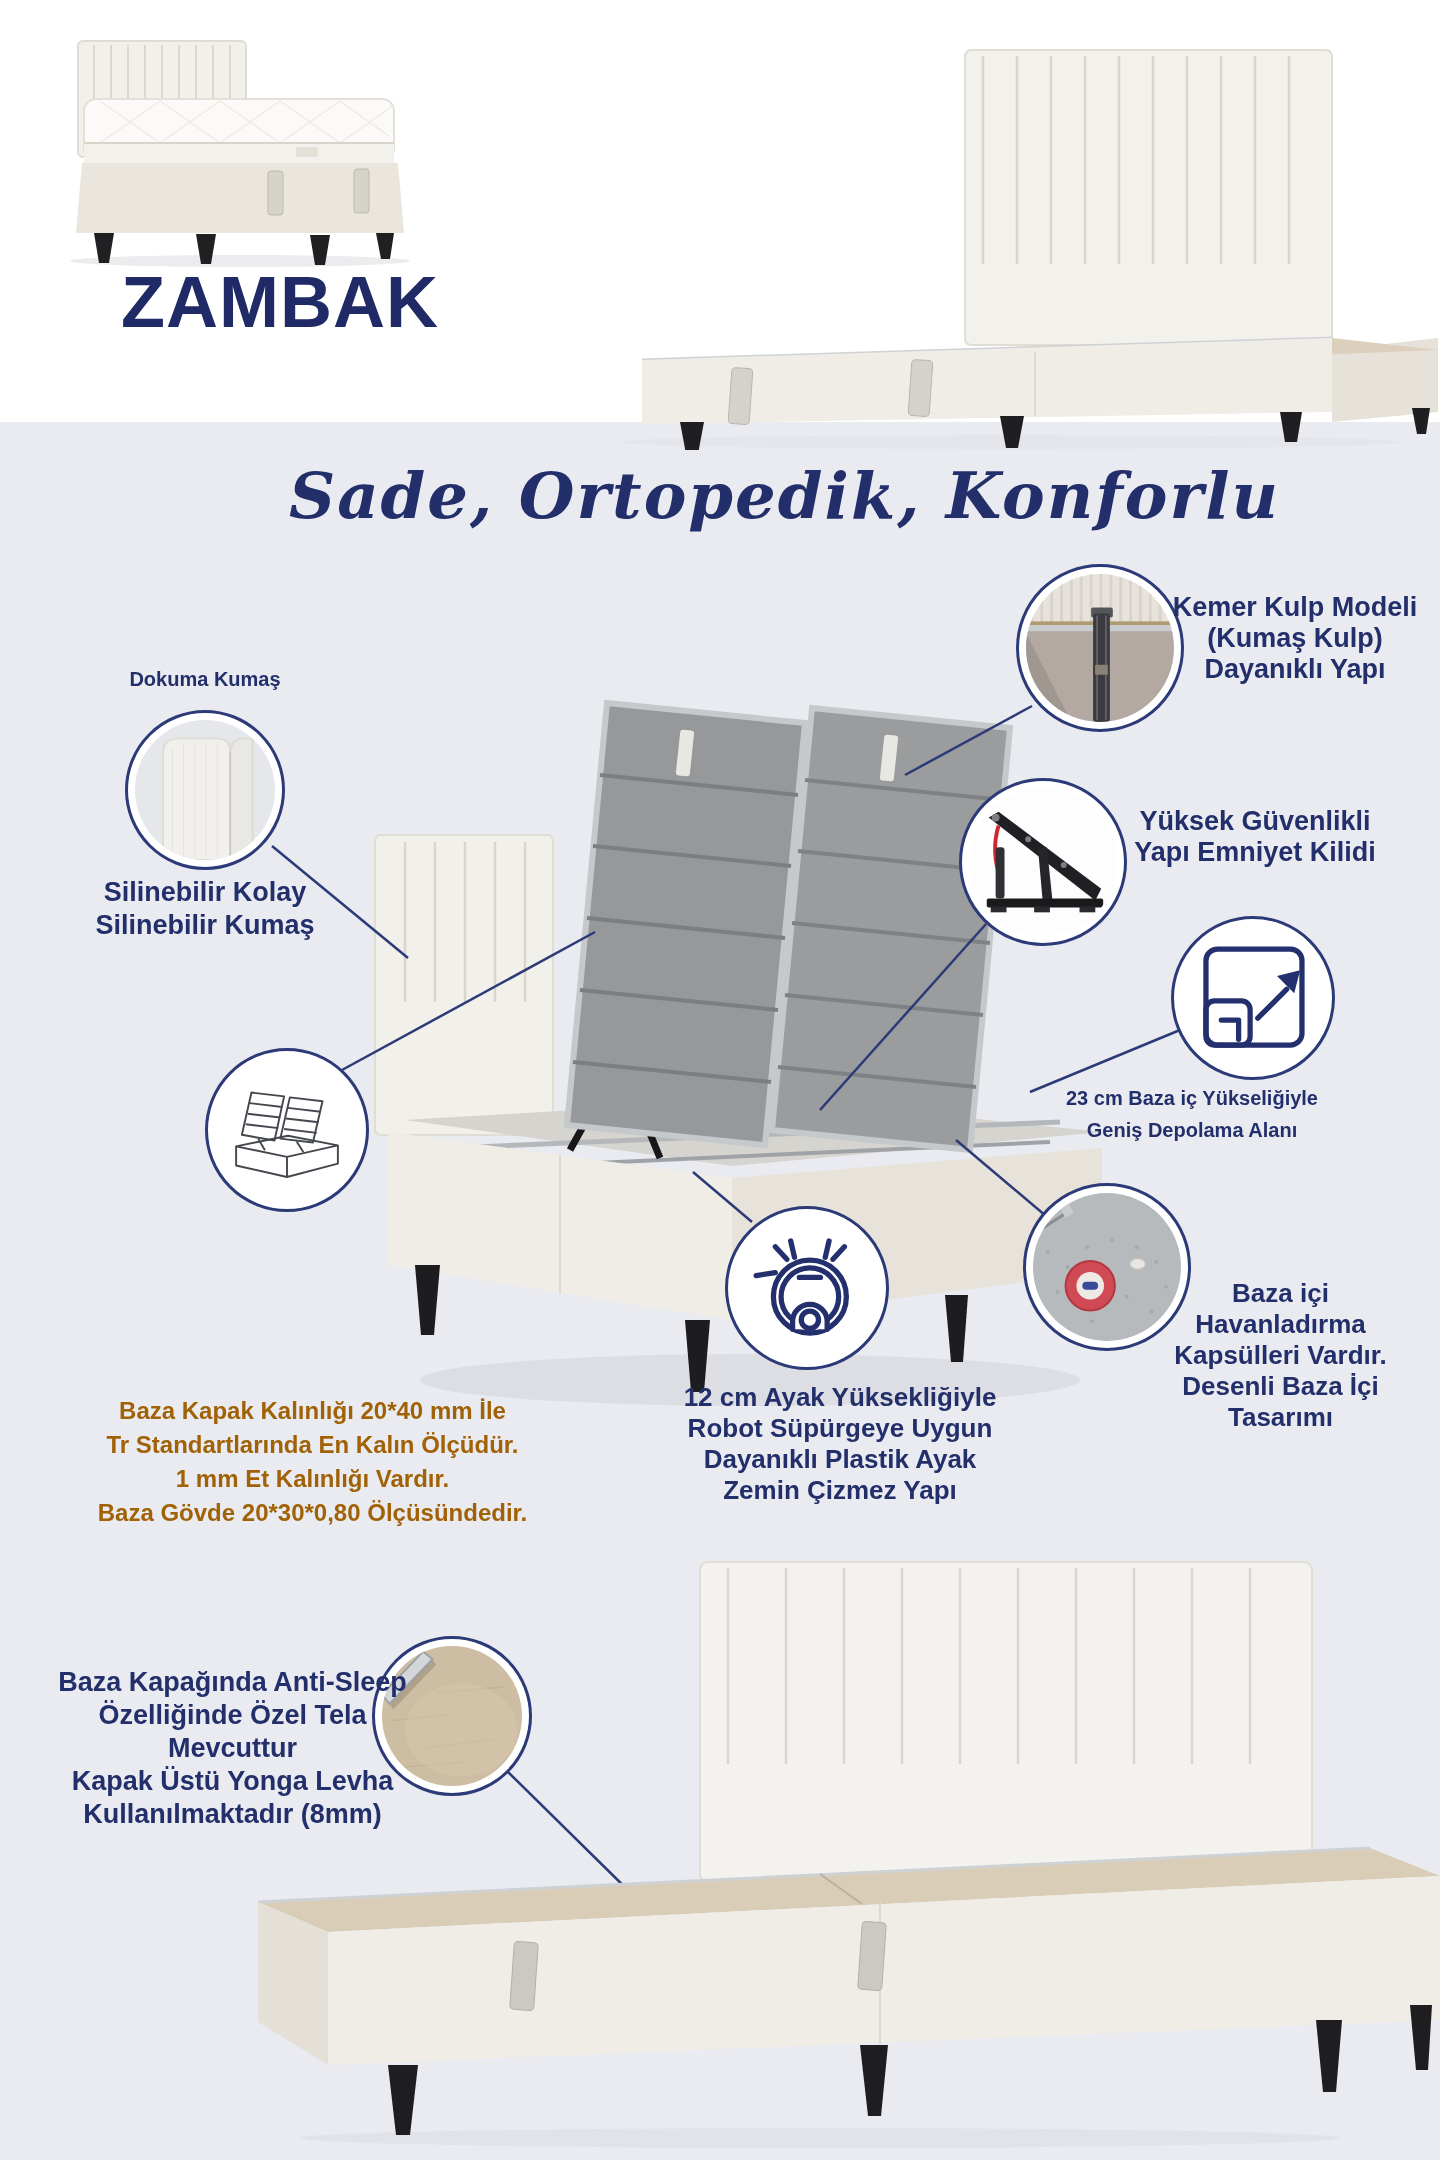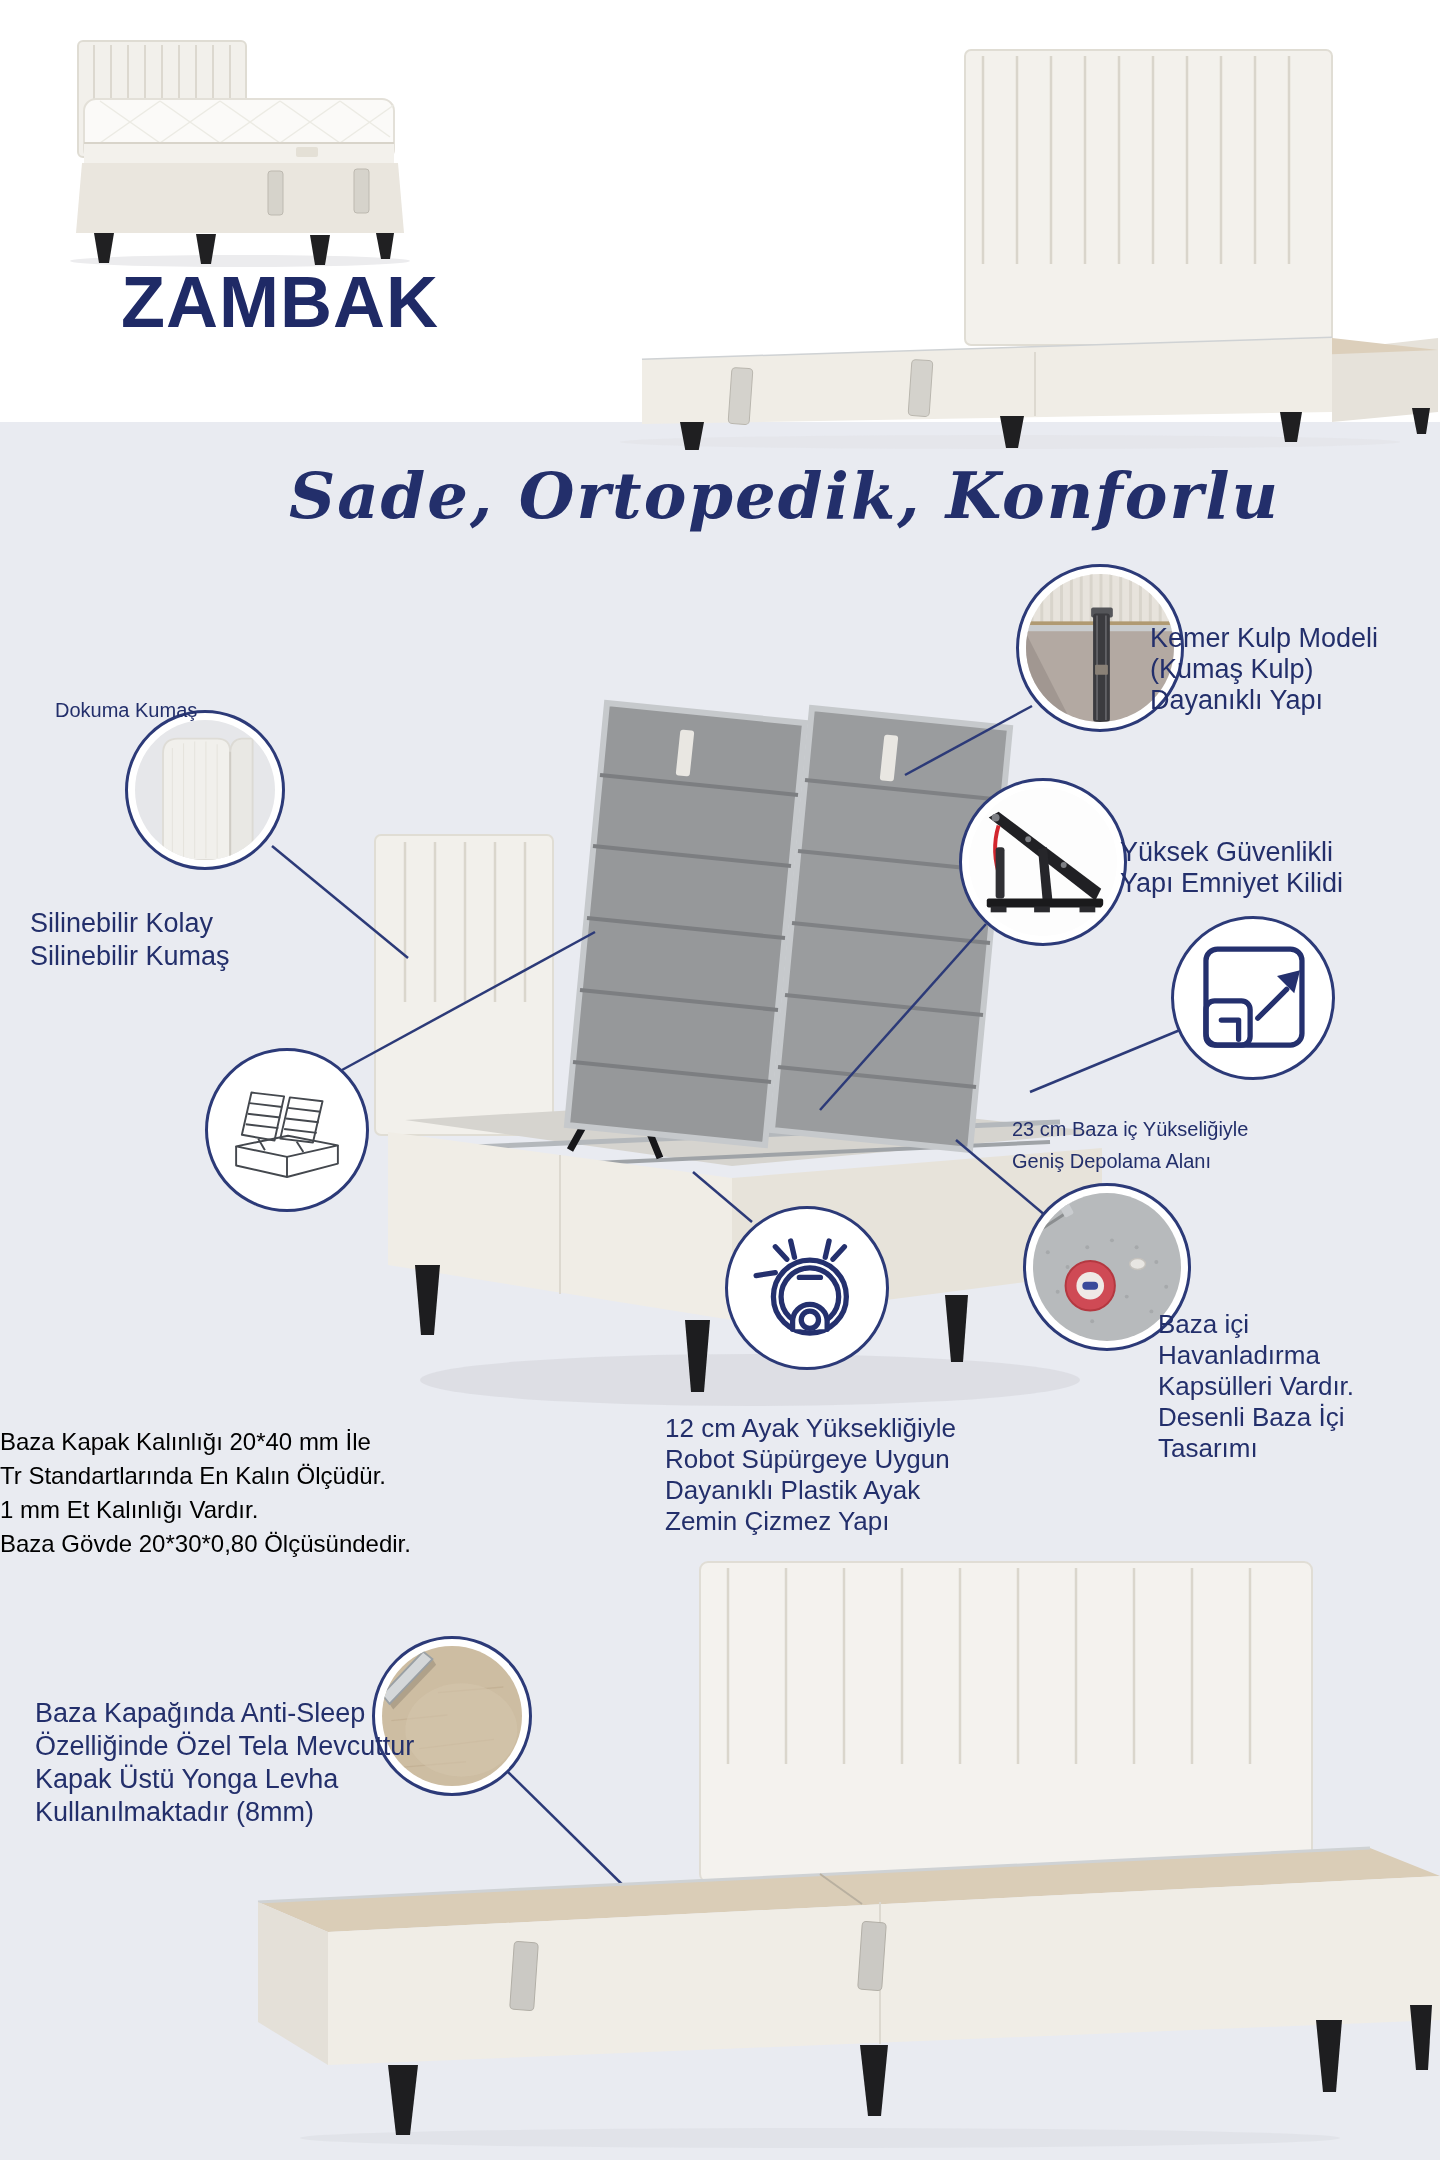--- a/index.html
+++ b/index.html
@@ -1,21 +1,21 @@
 <!DOCTYPE html>
 <html><head>
 <meta charset="utf-8">
 <style>
   html,body{margin:0;padding:0;background:#fff;}
   #page{position:relative;width:1440px;height:2160px;overflow:hidden;background:#ffffff;
         font-family:"Liberation Sans",sans-serif;padding-left:25px;}
   #lower-bg{position:absolute;left:0;top:422px;width:1440px;height:1738px;background:#e9ebf1;}
   .abs{position:absolute;}
-  .txt{position:absolute;white-space:pre-line;color:#232f6b;font-weight:400;margin-top:31px;}
-  .txt.red{color:#000000;}
+  .txt{position:absolute;white-space:pre-line;text-align:center;color:#232f6b;font-weight:700;}
+  .txt.red{color:#a16207;}
   .headline{font-family:"DejaVu Serif",serif;font-style:italic;font-weight:700;
             font-size:64px;letter-spacing:2px;color:#232f6b;}
   .brand-name{font-size:72px;font-weight:800;letter-spacing:1px;color:#1f2a66;line-height:1;}
   .brand-tagline{font-family:"DejaVu Serif",serif;font-style:italic;font-weight:700;
                  font-size:62px;letter-spacing:1px;color:#e8232b;line-height:1;margin-top:-6px;}
   .circle{position:absolute;border-radius:50%;border:3px solid #2c3a78;background:#fff;
           padding:7px;box-sizing:border-box;}
   .circle .ph{width:100%;height:100%;border-radius:50%;overflow:hidden;position:relative;background:#fff;}
   .circle svg{display:block;width:100%;height:100%;}
   svg{display:block;}

